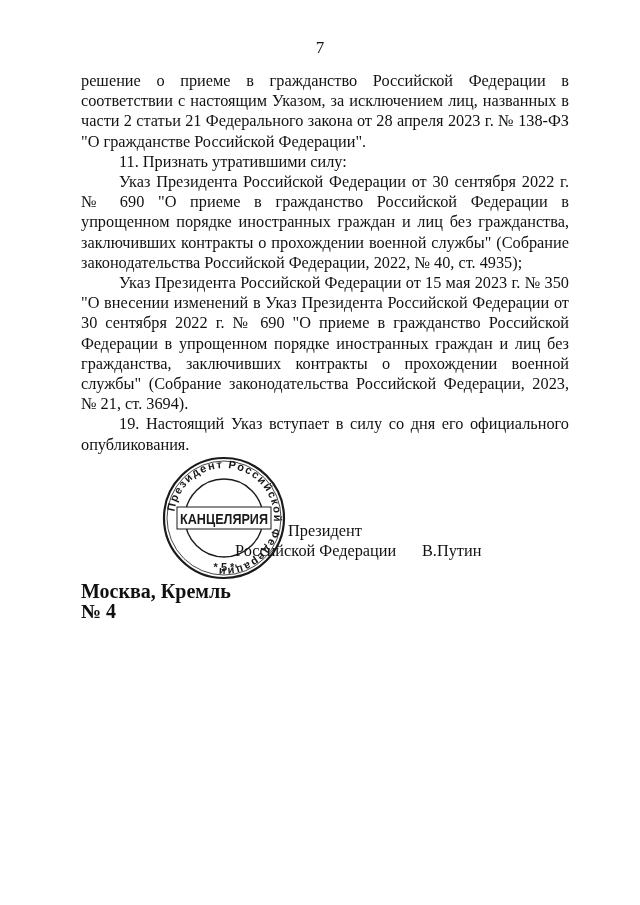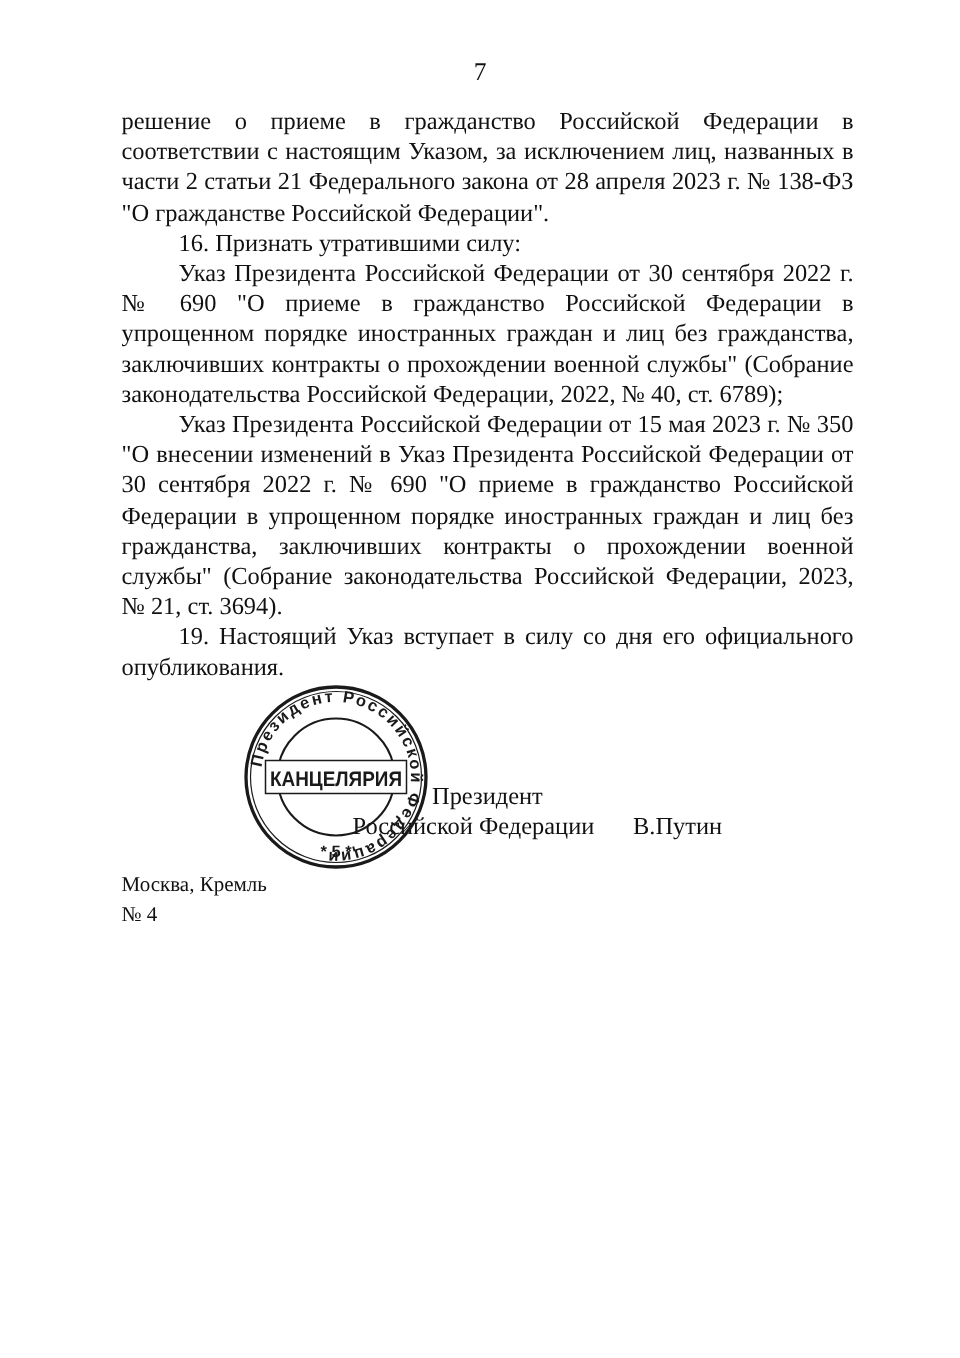--- a/index.html
+++ b/index.html
@@ -8,33 +8,33 @@
     .page-number { position: absolute; top: 38px; left: 0; width: 640px; text-align: center;
       font-size: 17px; }
     .body-text { position: absolute; left: 81px; width: 488px; top: 71px;
       font-size: 16.3px; line-height: 20.2px; }
     .p { margin: 0; text-align: justify; text-align-last: left; }
     .p.indent { text-indent: 38px; }
     .sign { position: absolute; font-size: 16.3px; white-space: nowrap; text-align: right; }
     .sign-title { left: 288px; top: 521px; }
     .sign-country { left: 235px; top: 541px; }
     .sign-name { left: 422px; top: 541px; }
-    .place { position: absolute; left: 81px; top: 581px; font-size: 14px; line-height: 20.2px; }
+    .place { position: absolute; left: 81px; top: 581px; font-size: 20px; line-height: 20.2px; font-weight: bold; }
     .place div { white-space: nowrap; }
     .stamp { position: absolute; left: 160px; top: 454px; width: 128px; height: 128px; }
   </style>
 </head>
 <body>
 
 <div class="page-number">7</div>
 
 <div class="body-text">
   <p class="p">решение о приеме в гражданство Российской Федерации в соответствии с настоящим Указом, за исключением лиц, названных в части 2 статьи 21 Федерального закона от 28 апреля 2023 г. № 138-ФЗ "О гражданстве Российской Федерации".</p>
-  <p class="p indent">16. Признать утратившими силу:</p>
-  <p class="p indent">Указ Президента Российской Федерации от 30 сентября 2022 г. № 690 "О приеме в гражданство Российской Федерации в упрощенном порядке иностранных граждан и лиц без гражданства, заключивших контракты о прохождении военной службы" (Собрание законодательства Российской Федерации, 2022, № 40, ст. 6789);</p>
+  <p class="p indent">11. Признать утратившими силу:</p>
+  <p class="p indent">Указ Президента Российской Федерации от 30 сентября 2022 г. № 690 "О приеме в гражданство Российской Федерации в упрощенном порядке иностранных граждан и лиц без гражданства, заключивших контракты о прохождении военной службы" (Собрание законодательства Российской Федерации, 2022, № 40, ст. 4935);</p>
   <p class="p indent">Указ Президента Российской Федерации от 15 мая 2023 г. № 350 "О внесении изменений в Указ Президента Российской Федерации от 30 сентября 2022 г. № 690 "О приеме в гражданство Российской Федерации в упрощенном порядке иностранных граждан и лиц без гражданства, заключивших контракты о прохождении военной службы" (Собрание законодательства Российской Федерации, 2023, № 21, ст. 3694).</p>
   <p class="p indent">19. Настоящий Указ вступает в силу со дня его официального опубликования.</p>
 </div>
 
 <div class="sign sign-title">Президент</div>
 <div class="sign sign-country">Российской Федерации</div>
 <div class="sign sign-name">В.Путин</div>
 
 <svg class="stamp" viewBox="0 0 128 128">
   <defs>

